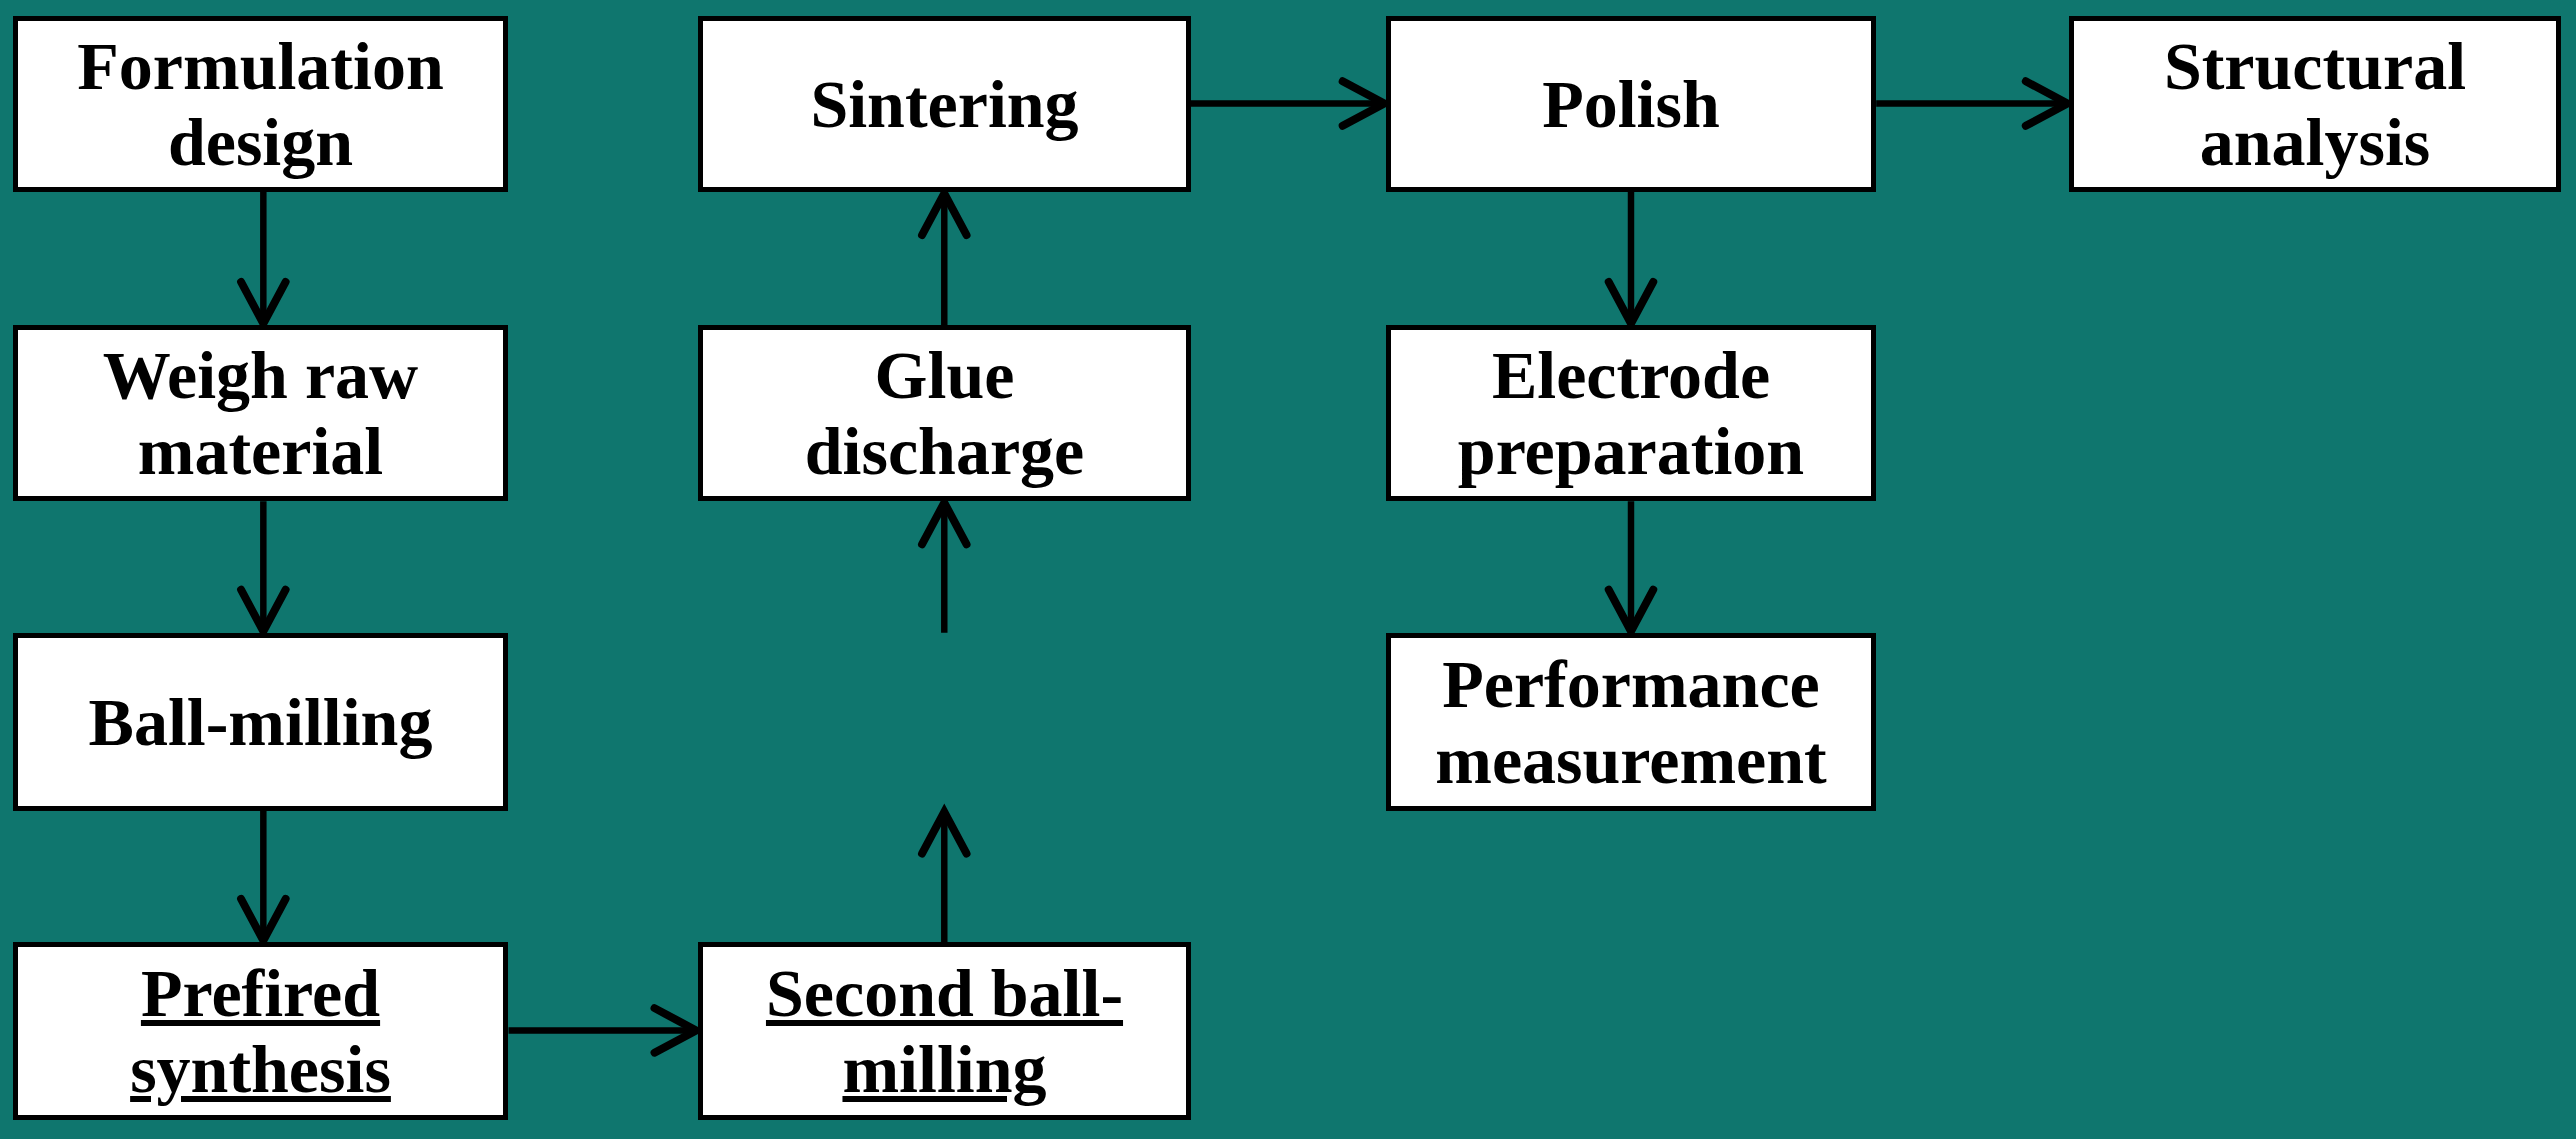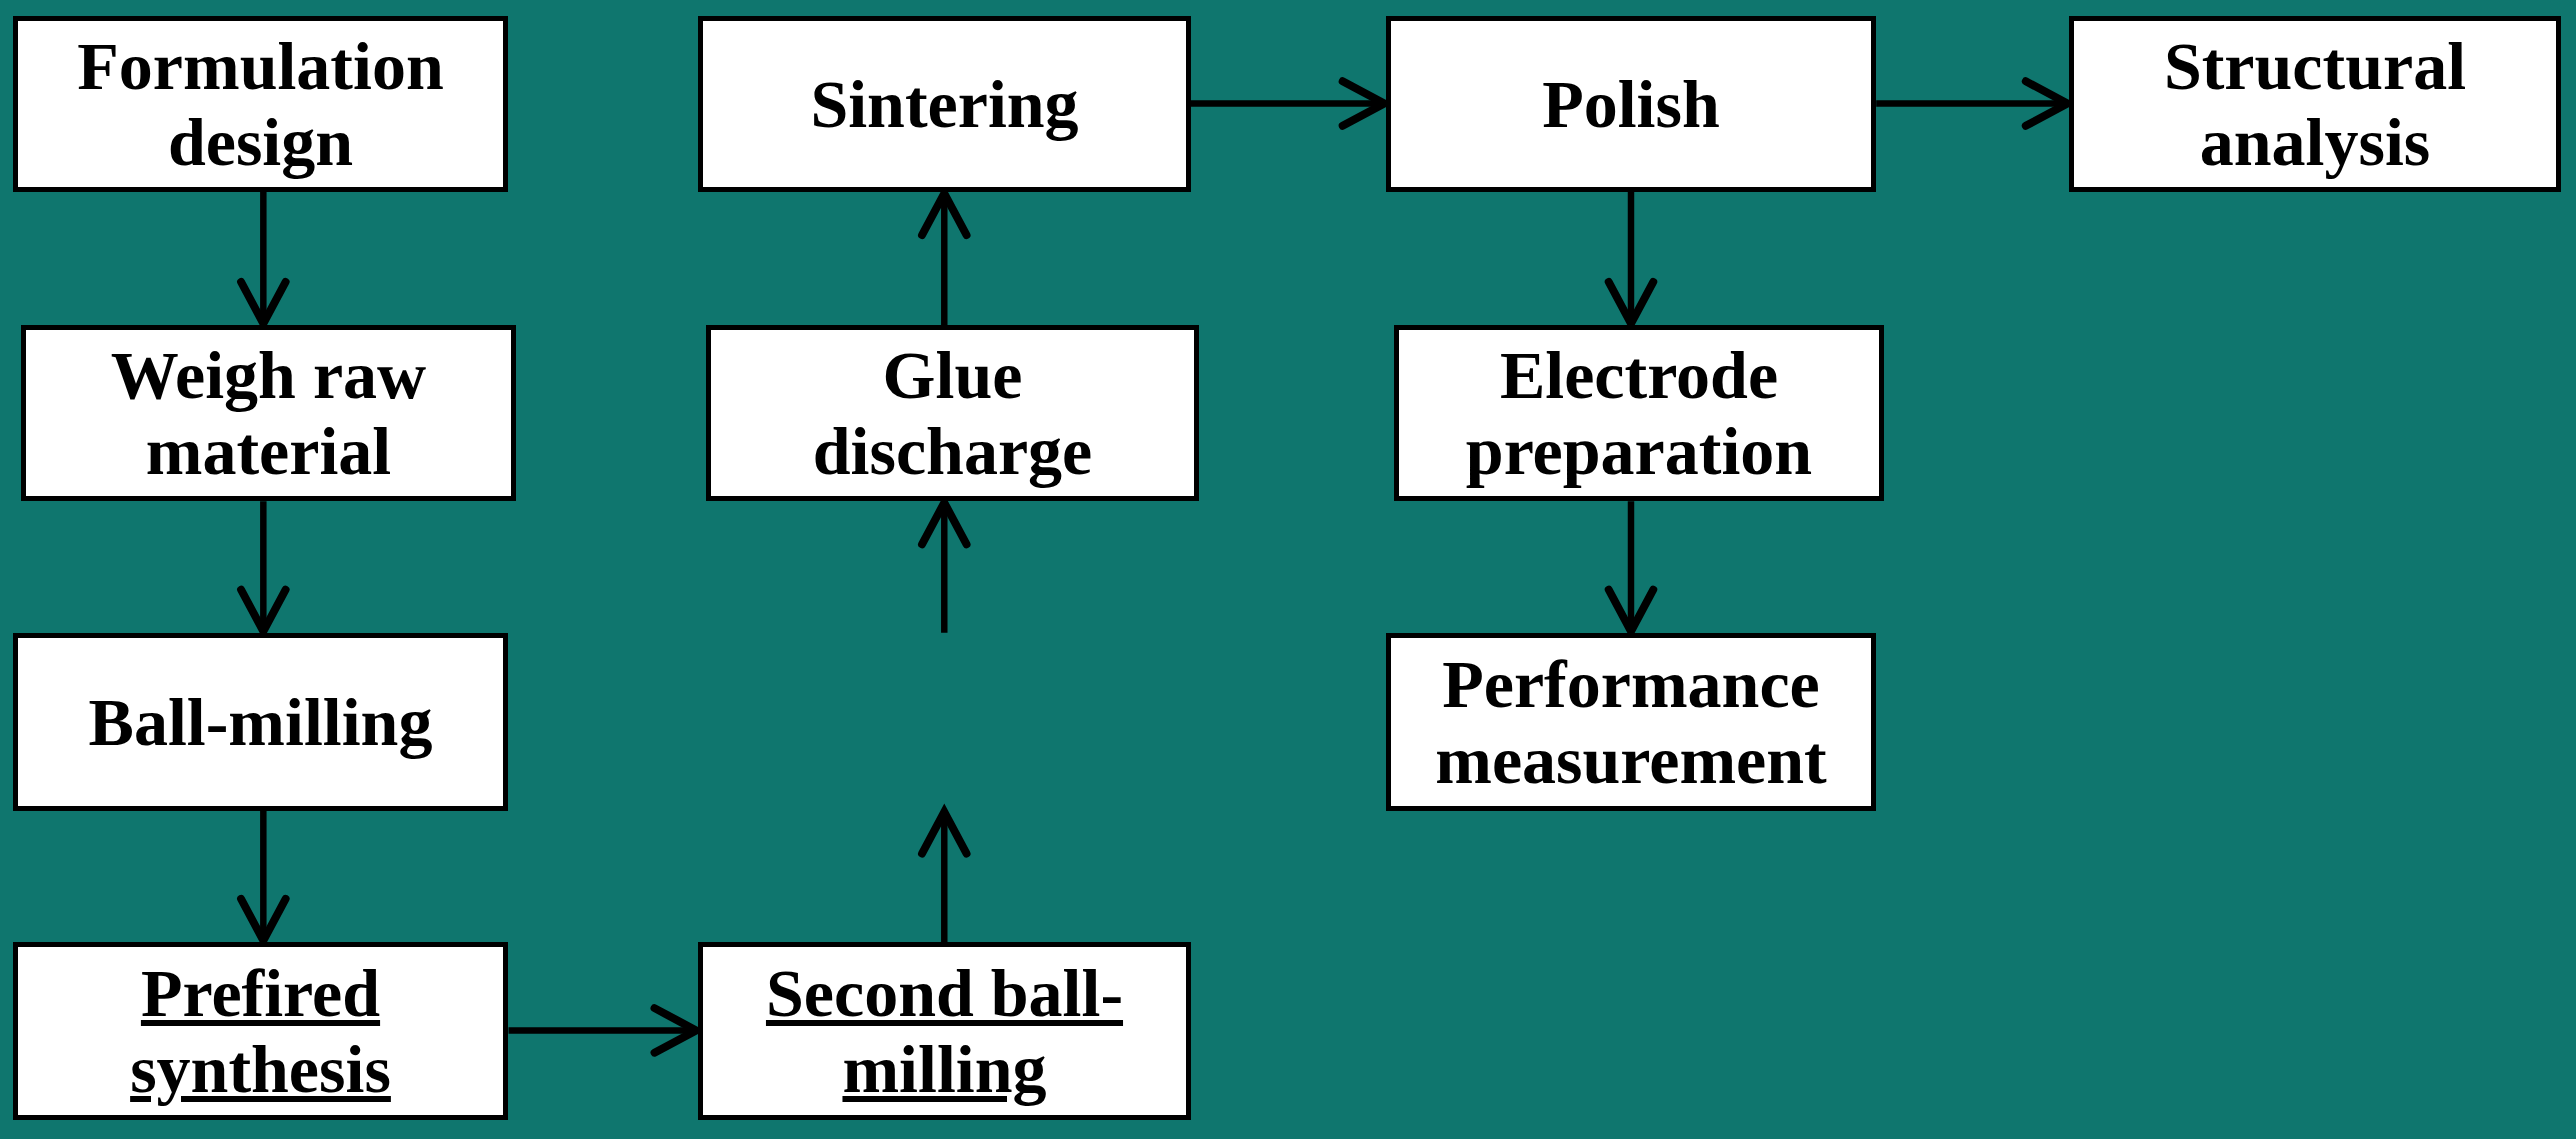--- a/index.html
+++ b/index.html
@@ -32,21 +32,21 @@
     white-space: pre-line;
     letter-spacing: 0;
   }
   
   .c1 { left: 13px;   width: 495px; }
   .c2 { left: 698px;  width: 493px; }
   .c3 { left: 1386px; width: 490px; }
   .c4 { left: 2069px; width: 492px; }
   
   .r1 { top: 16px;   height: 176px; }
-  .r2 { top: 325px;  height: 176px; margin-left: 8px; }
+  .r2 { top: 325px;  height: 176px; }
   .r3 { top: 633px;  height: 178px; }
   .r4 { top: 942px; height: 178px; text-decoration: underline; }
 
   #arrows {
     position: absolute;
     left: 0; top: 0;
     width: 2576px;
     height: 1139px;
   }
   .stem {

